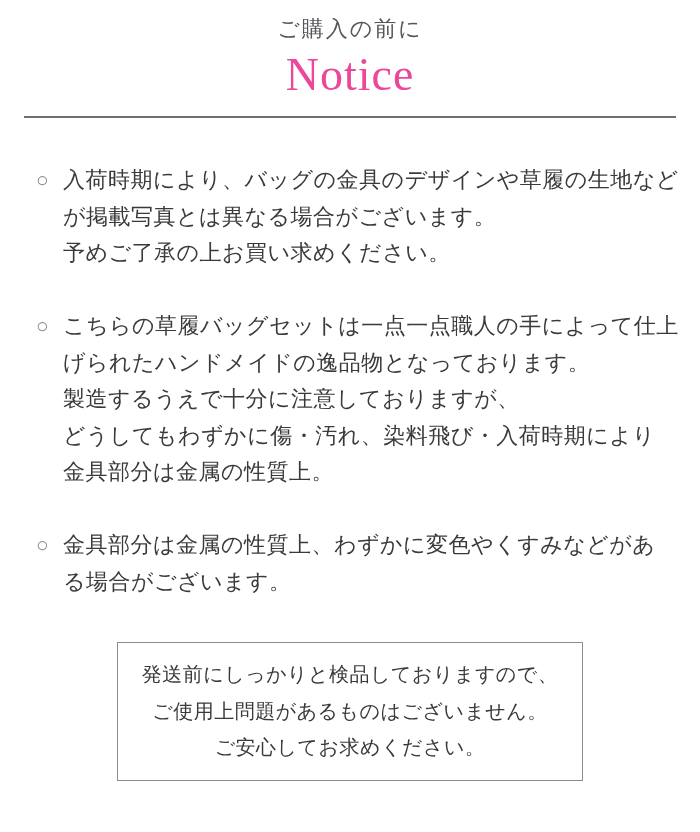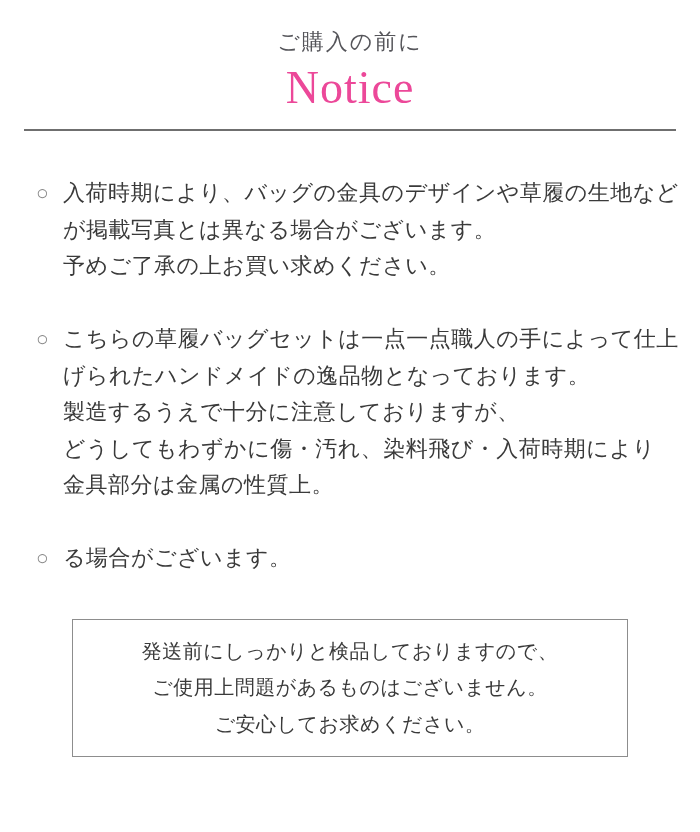--- a/index.html
+++ b/index.html
@@ -13,21 +13,21 @@
     height: 832px;
     background: #ffffff;
     overflow: hidden;
     font-family: "Liberation Sans", "DejaVu Sans", sans-serif;
     color: #3a3a3a;
     box-sizing: border-box;
   }
   
   .header {
     text-align: center;
-    padding-top: 29px;
+    padding-top: 16px;
   }
   .header-subtitle {
     font-family: "Liberation Serif", "DejaVu Serif", serif;
     font-size: 22px;
     line-height: 26px;
     letter-spacing: 2px;
     color: #55555a;
   }
   .page-title {
     font-family: "Liberation Serif", "DejaVu Serif", serif;
@@ -67,21 +67,21 @@
   }
   .notice-lines {
     flex: 1 1 auto;
   }
   .notice-line {
     display: block;
     white-space: nowrap;
   }
   
   .assurance-box {
-    width: 556px;
+    width: 466px;
     box-sizing: border-box;
     margin: 42px auto 0 auto;
     border: 1px solid #8d8d8d;
     padding: 13px 10px 14px 10px;
     text-align: center;
     font-size: 20px;
     line-height: 36.5px;
     letter-spacing: 0.5px;
     color: #3a3a3a;
   }
@@ -120,20 +120,21 @@
         <span class="notice-line">げられたハンドメイドの逸品物となっております。</span>
         <span class="notice-line">製造するうえで十分に注意しておりますが、</span>
         <span class="notice-line">どうしてもわずかに傷・汚れ、染料飛び・入荷時期により</span>
         <span class="notice-line">金具部分は金属の性質上。</span>
       </div>
     </div>
 
     <div class="notice-item">
       <span class="bullet">○</span>
       <div class="notice-lines">
+        <span class="notice-line">金具部分は金属の性質上、わずかに変色やくすみなどがあ</span>
         <span class="notice-line">る場合がございます。</span>
       </div>
     </div>
 
   </div>
 
   <div class="assurance-box">
     <span class="assurance-line">発送前にしっかりと検品しておりますので、</span>
     <span class="assurance-line">ご使用上問題があるものはございません。</span>
     <span class="assurance-line">ご安心してお求めください。</span>

